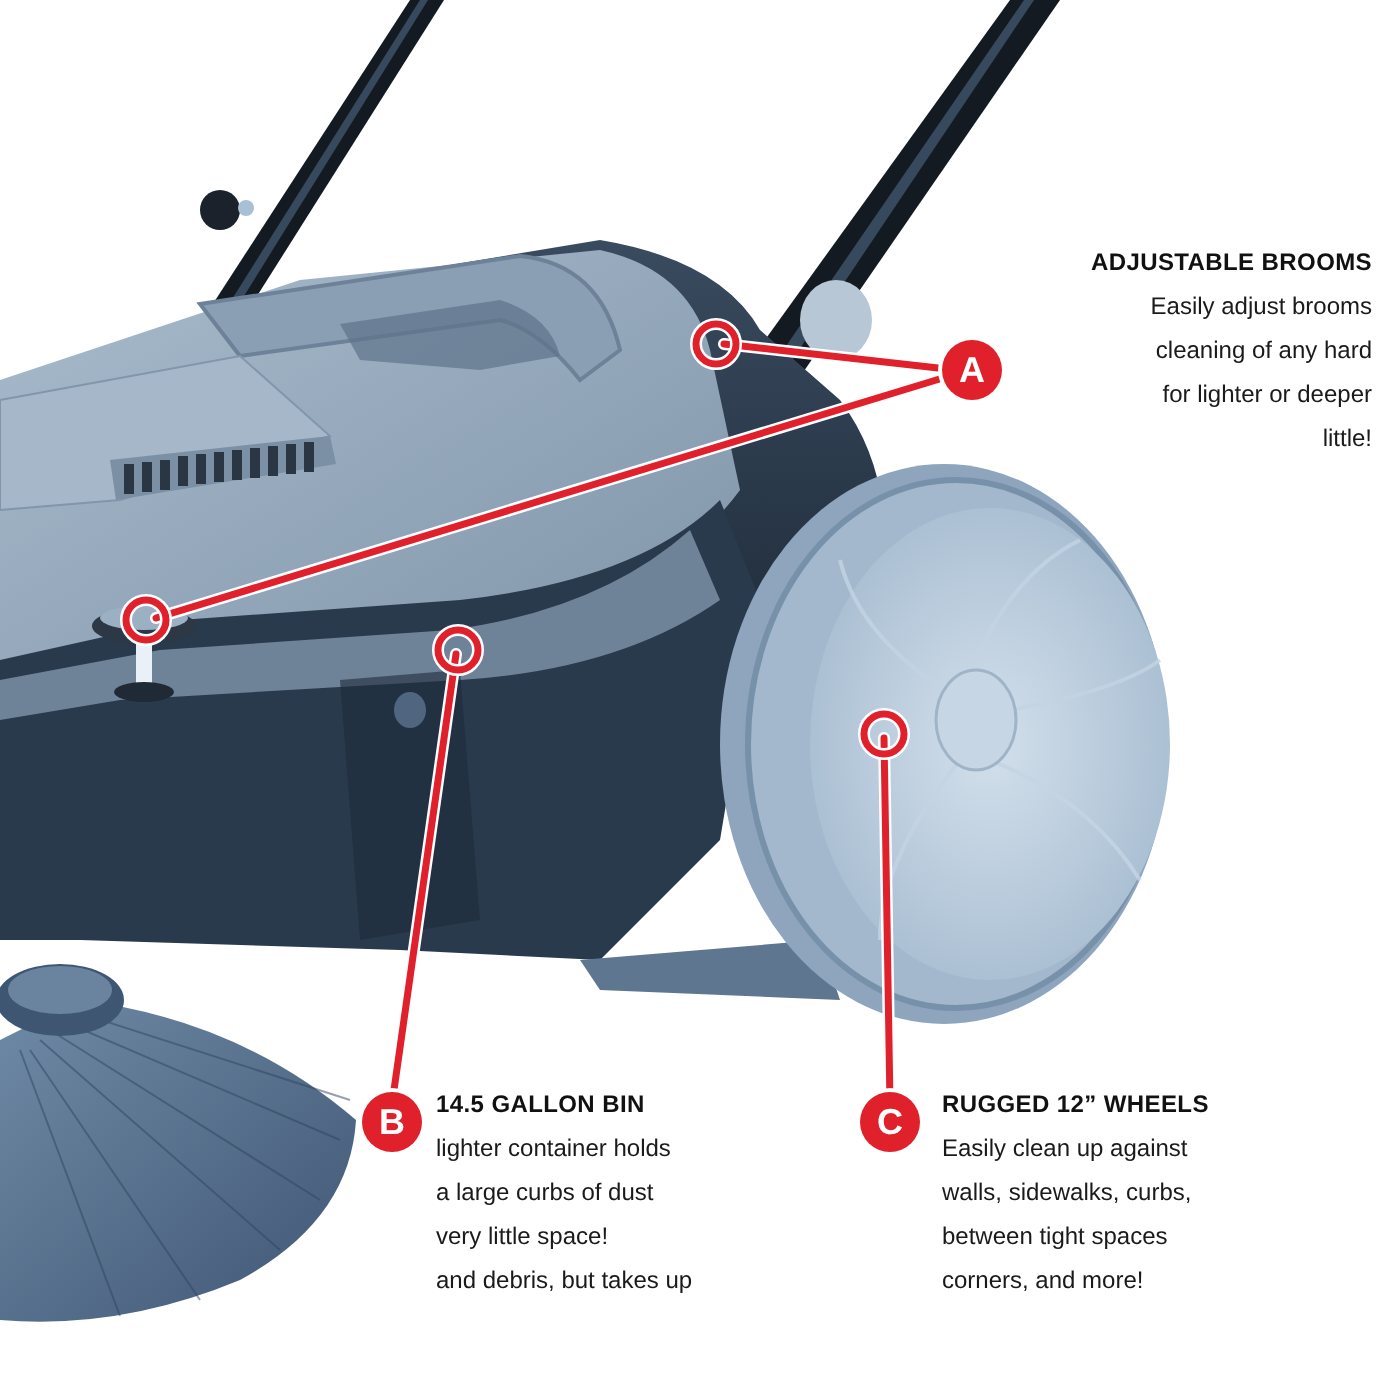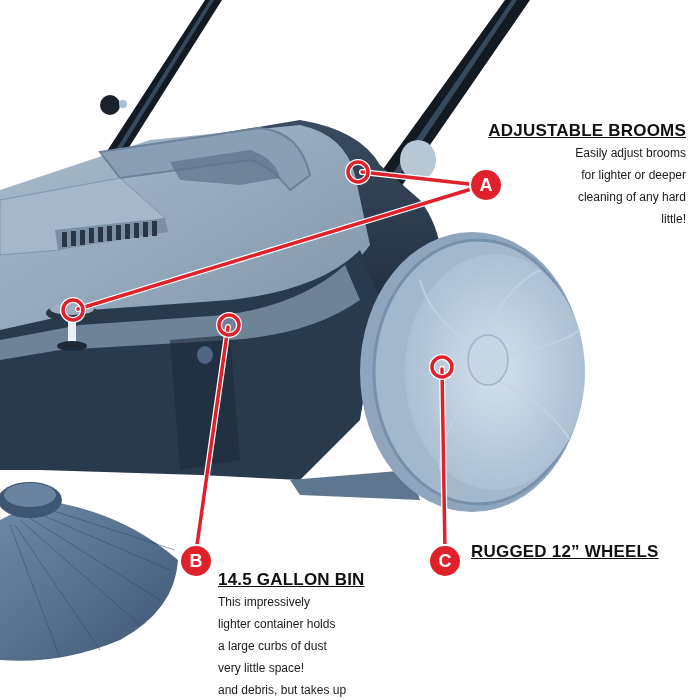--- a/index.html
+++ b/index.html
@@ -1,25 +1,25 @@
 <!DOCTYPE html>
 <html><head>
   <meta charset="utf-8">
   <style>
     * { margin: 0; padding: 0; box-sizing: border-box; }
     html, body { width: 700px; height: 700px; background: #ffffff; overflow: hidden; }
     body { position: relative; font-family: "Liberation Sans", "DejaVu Sans", sans-serif; color: #1a1a1a; }
     .stage { position: absolute; left: 0; top: 0; width: 700px; height: 700px; }
     svg.art { position: absolute; left: 0; top: 0; width: 700px; height: 700px; }
     .callout { position: absolute; }
-    .callout .title { font-weight: bold; font-size: 17px; letter-spacing: 0.2px; color: #111; line-height: 22px; white-space: nowrap; text-decoration: underline; }
+    .callout .title { font-weight: bold; font-size: 12px; letter-spacing: 0.2px; color: #111; line-height: 22px; white-space: nowrap; }
     .callout .body { font-size: 12px; line-height: 22px; color: #1a1a1a; }
     .callout .body span { display: block; white-space: nowrap; }
     #callout-a { right: 14px; top: 120px; text-align: right; }
-    #callout-b { left: 218px; top: 541px; text-align: left; margin-top: 28px; }
+    #callout-b { left: 218px; top: 541px; text-align: left; }
     #callout-c { left: 471px; top: 541px; text-align: left; }
     .badge { position: absolute; width: 30px; height: 30px; border-radius: 50%; background: #e0202a; color: #ffffff; font-weight: bold; font-size: 18px; line-height: 30px; text-align: center; box-shadow: 0 0 0 2px #ffffff; }
     #badge-a { left: 471px; top: 170px; }
     #badge-b { left: 181px; top: 546px; }
     #badge-c { left: 430px; top: 546px; }
   </style>
 </head>
 <body>
 
 <div class="stage">
@@ -154,34 +154,39 @@
   </svg>
 
   <div class="badge" id="badge-a">A</div>
   <div class="badge" id="badge-b">B</div>
   <div class="badge" id="badge-c">C</div>
 
   <div class="callout" id="callout-a">
     <div class="title">ADJUSTABLE BROOMS</div>
     <div class="body">
       <span>Easily adjust brooms</span>
+      <span>cleaning of any hard</span>
       <span>for lighter or deeper</span>
-      <span>cleaning of any hard</span>
       <span>little!</span>
     </div>
   </div>
 
   <div class="callout" id="callout-b">
     <div class="title">14.5 GALLON BIN</div>
     <div class="body">
-      <span>This impressively</span>
       <span>lighter container holds</span>
       <span>a large curbs of dust</span>
       <span>very little space!</span>
       <span>and debris, but takes up</span>
     </div>
   </div>
 
   <div class="callout" id="callout-c">
     <div class="title">RUGGED 12” WHEELS</div>
+    <div class="body">
+      <span>Easily clean up against</span>
+      <span>walls, sidewalks, curbs,</span>
+      <span>between tight spaces</span>
+      <span>corners, and more!</span>
+    </div>
   </div>
 
 </div>
 
 </body></html>

